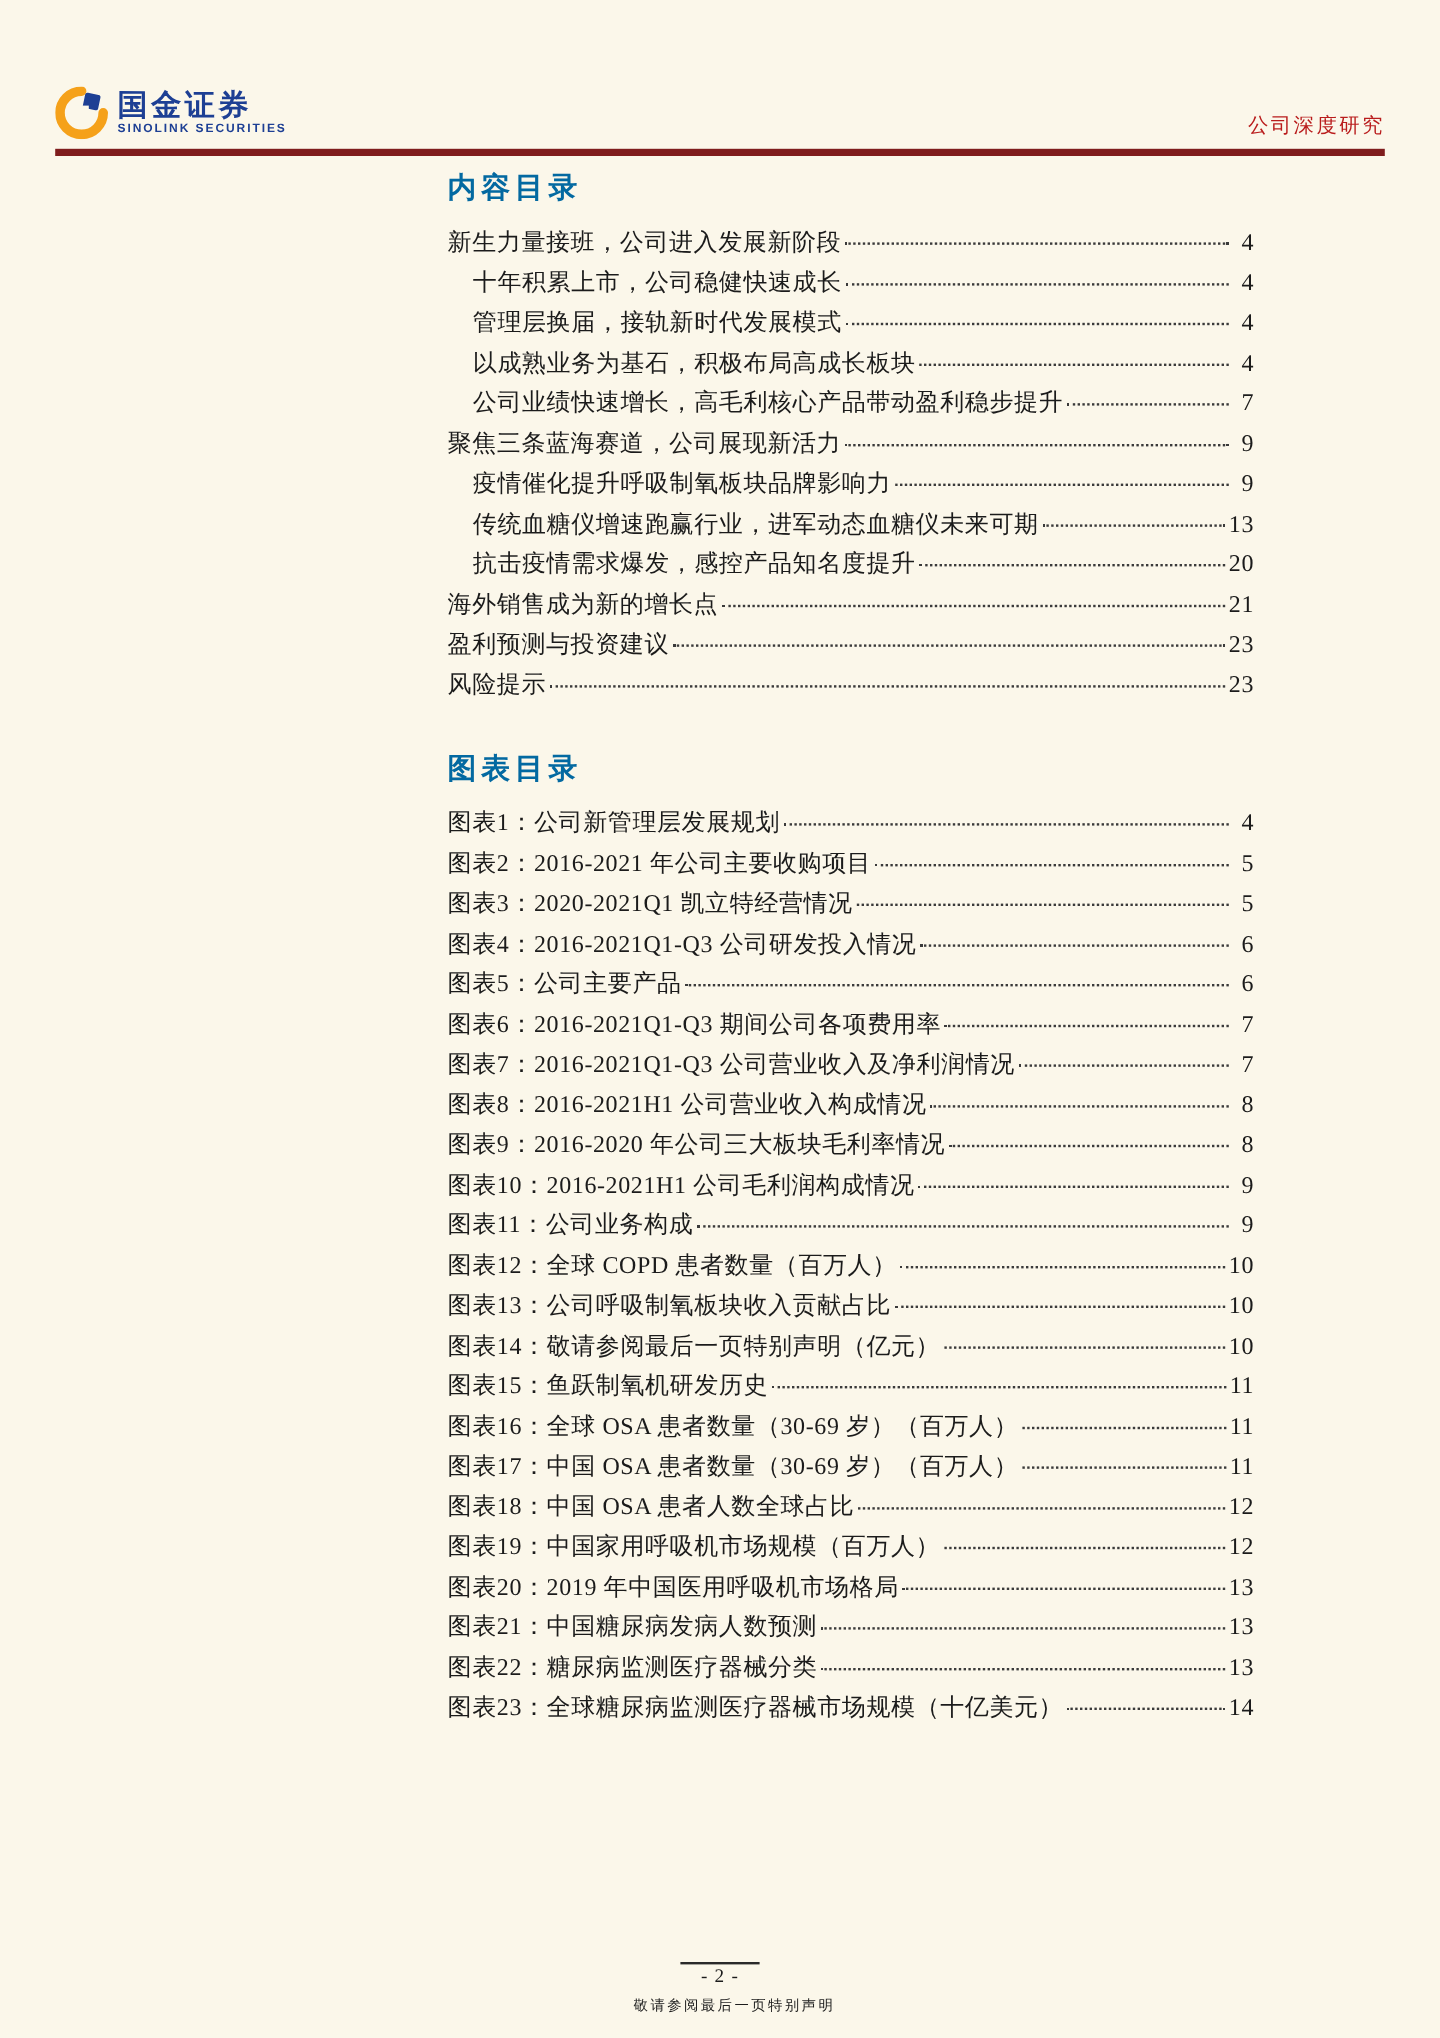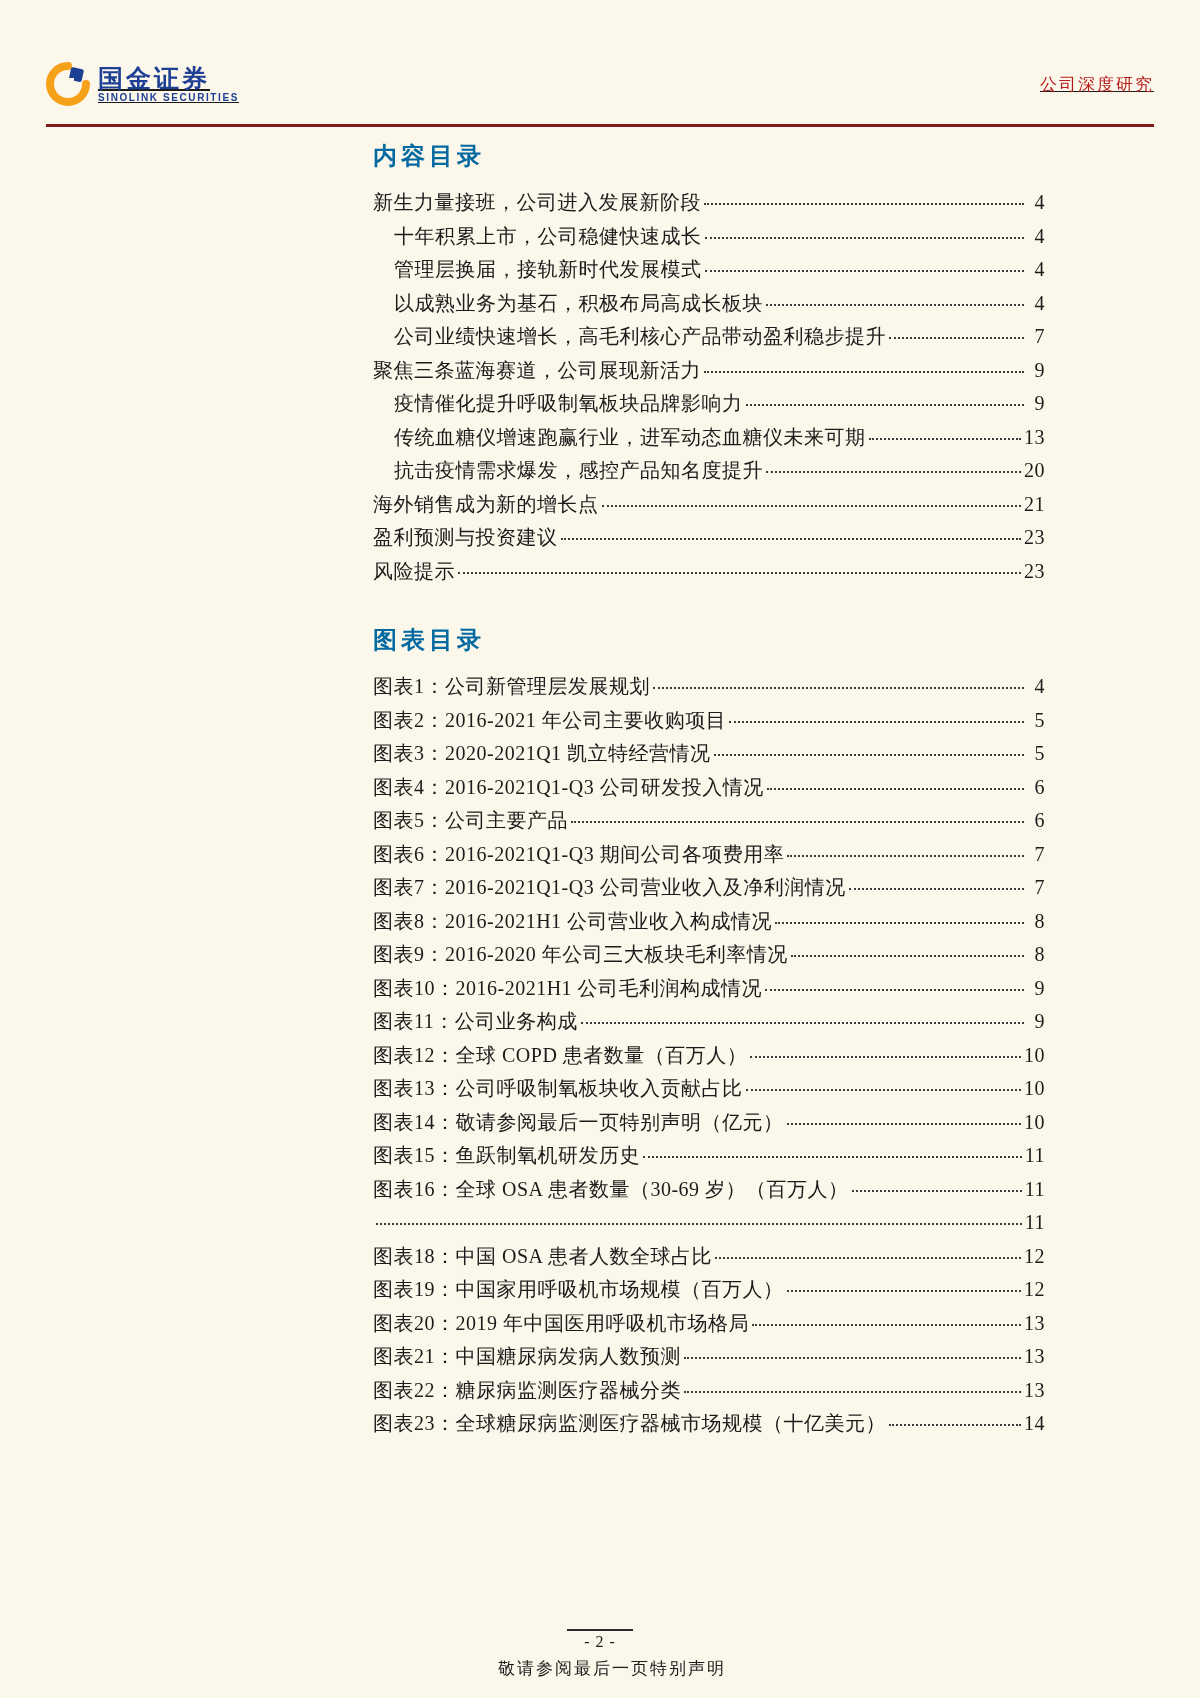--- a/index.html
+++ b/index.html
@@ -7,24 +7,23 @@
     width:1200px;height:1698px;
     background:#fbf7ea;
     font-family:"Liberation Serif","DejaVu Serif",serif;
     color:#1c1c1c;
     position:relative;
     overflow:hidden;
   }
   
   .header{
     position:absolute;top:52px;left:46px;right:46px;height:64px;
-    border-bottom:3px solid #7f1d1d;
-    display:flex;align-items:center;justify-content:space-between;
+    border-bottom:6px solid #7f1d1d;
+    display:flex;align-items:flex-end;justify-content:space-between;
     padding-bottom:8px;
-    text-decoration:underline;
   }
   .brand{display:flex;align-items:center;gap:8px;}
   .brand-icon{width:44px;height:44px;flex:0 0 auto;}
   .brand-text{display:flex;flex-direction:column;line-height:1.05;}
   .brand-cn{
     font-size:25px;font-weight:bold;color:#1d3f94;
     letter-spacing:3px;font-family:"Liberation Sans",sans-serif;
   }
   .brand-en{
     font-size:10px;color:#1d3f94;letter-spacing:1.6px;
@@ -58,21 +57,21 @@
   
   .footer{
     position:absolute;left:0;right:0;bottom:18px;
     text-align:center;
   }
   .footer-rule{
     width:66px;height:2px;background:#2a2a2a;margin:0 auto 2px auto;
   }
   .footer-page{font-size:16px;color:#1c1c1c;letter-spacing:1px;}
   .footer-disclaimer{
-    font-size:17px;color:#1c1c1c;letter-spacing:2px;margin-top:6px;padding-left:24px;
+    font-size:12px;color:#1c1c1c;letter-spacing:2px;margin-top:6px;padding-left:24px;
   }
 </style>
 </head>
 <body>
 
 <div class="header">
   <div class="brand">
     <svg class="brand-icon" viewBox="0 0 44 44">
       <path d="M22 4 A18 18 0 1 0 40 22" fill="none" stroke="#f5a11a" stroke-width="8" stroke-linecap="round"></path>
       <rect x="24" y="6" width="13" height="13" rx="2" fill="#1d3f94" transform="rotate(12 30 12)"></rect>
@@ -259,20 +258,21 @@
         <span class="toc-page">11</span>
       </div>
 
       <div class="toc-row">
         <span class="toc-label">图表16：全球 OSA 患者数量（30-69 岁）（百万人）</span>
         <span class="dots"></span>
         <span class="toc-page">11</span>
       </div>
 
       <div class="toc-row">
+        <span class="toc-label">图表17：中国 OSA 患者数量（30-69 岁）（百万人）</span>
         <span class="dots"></span>
         <span class="toc-page">11</span>
       </div>
 
       <div class="toc-row">
         <span class="toc-label">图表18：中国 OSA 患者人数全球占比</span>
         <span class="dots"></span>
         <span class="toc-page">12</span>
       </div>
 

